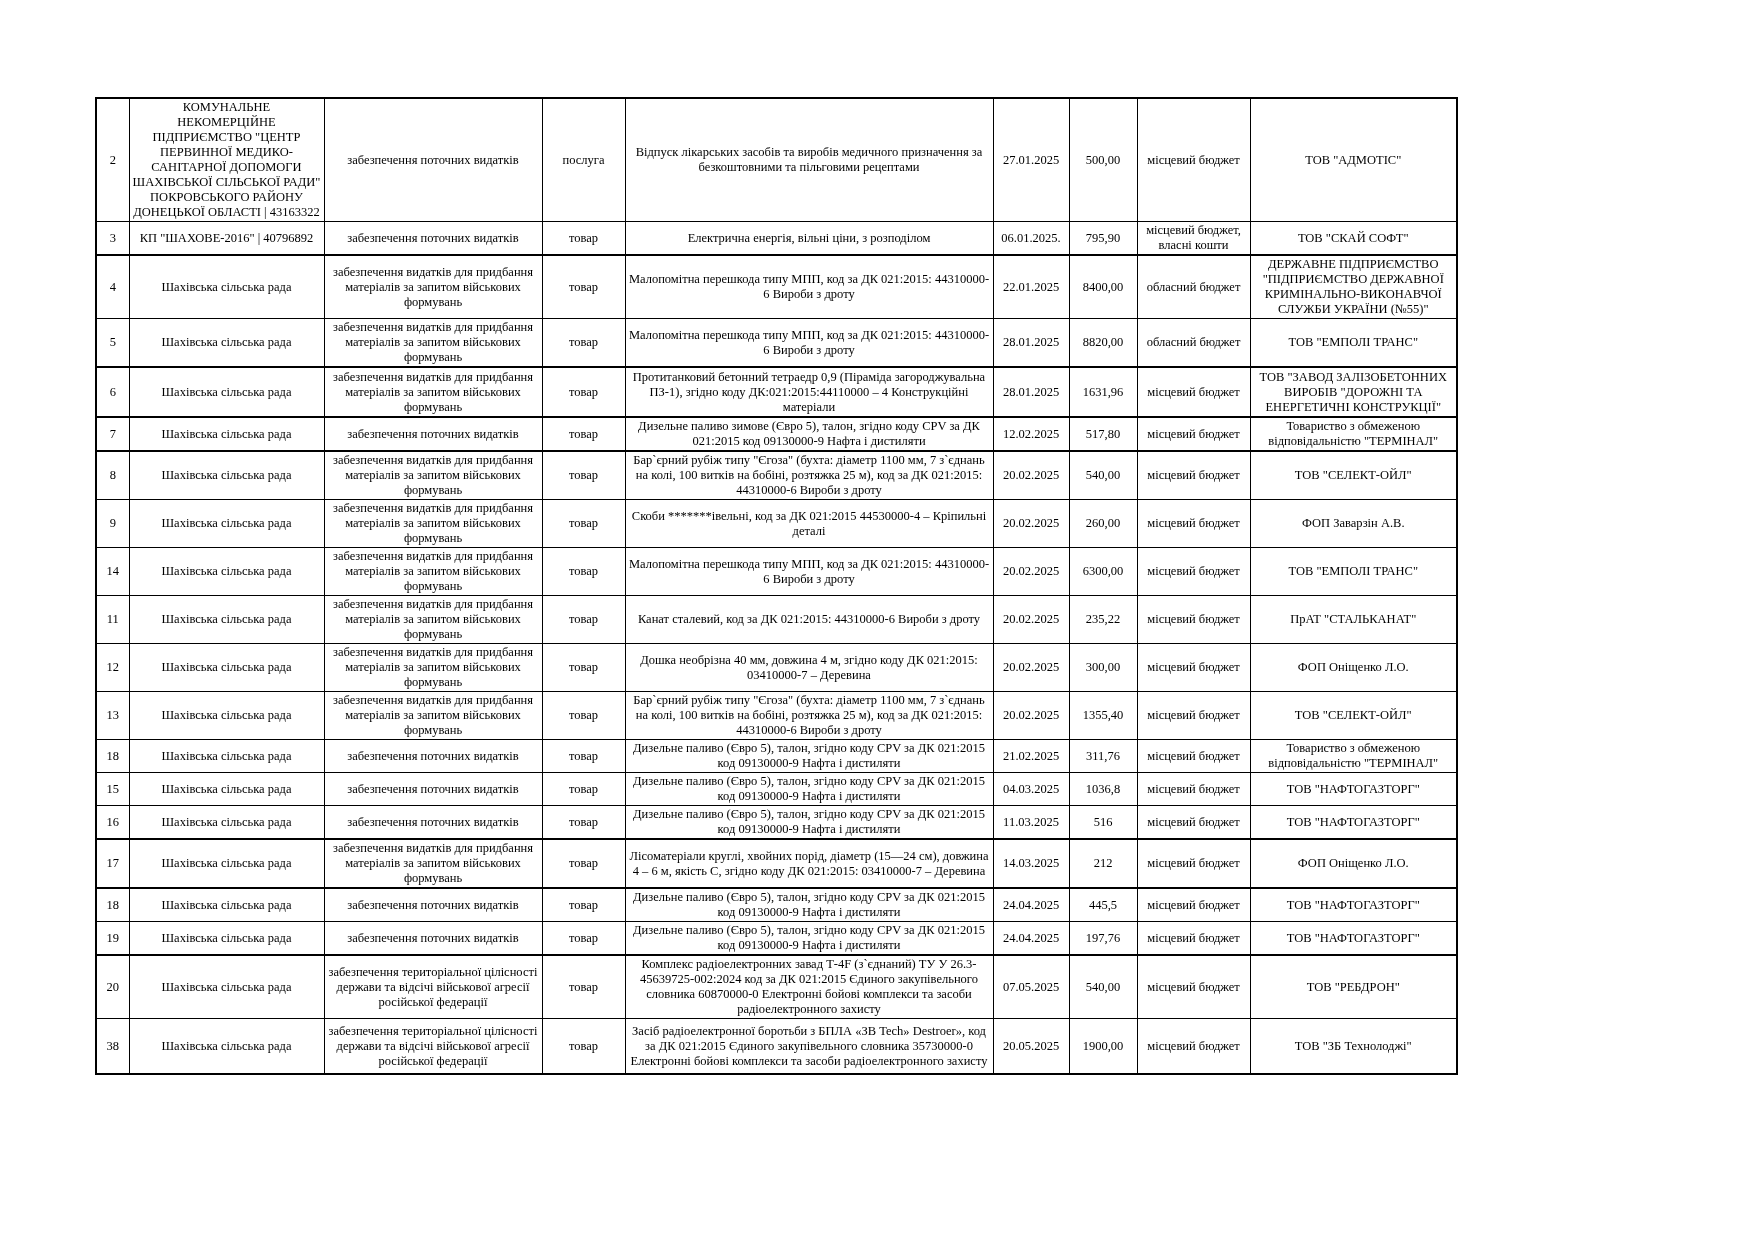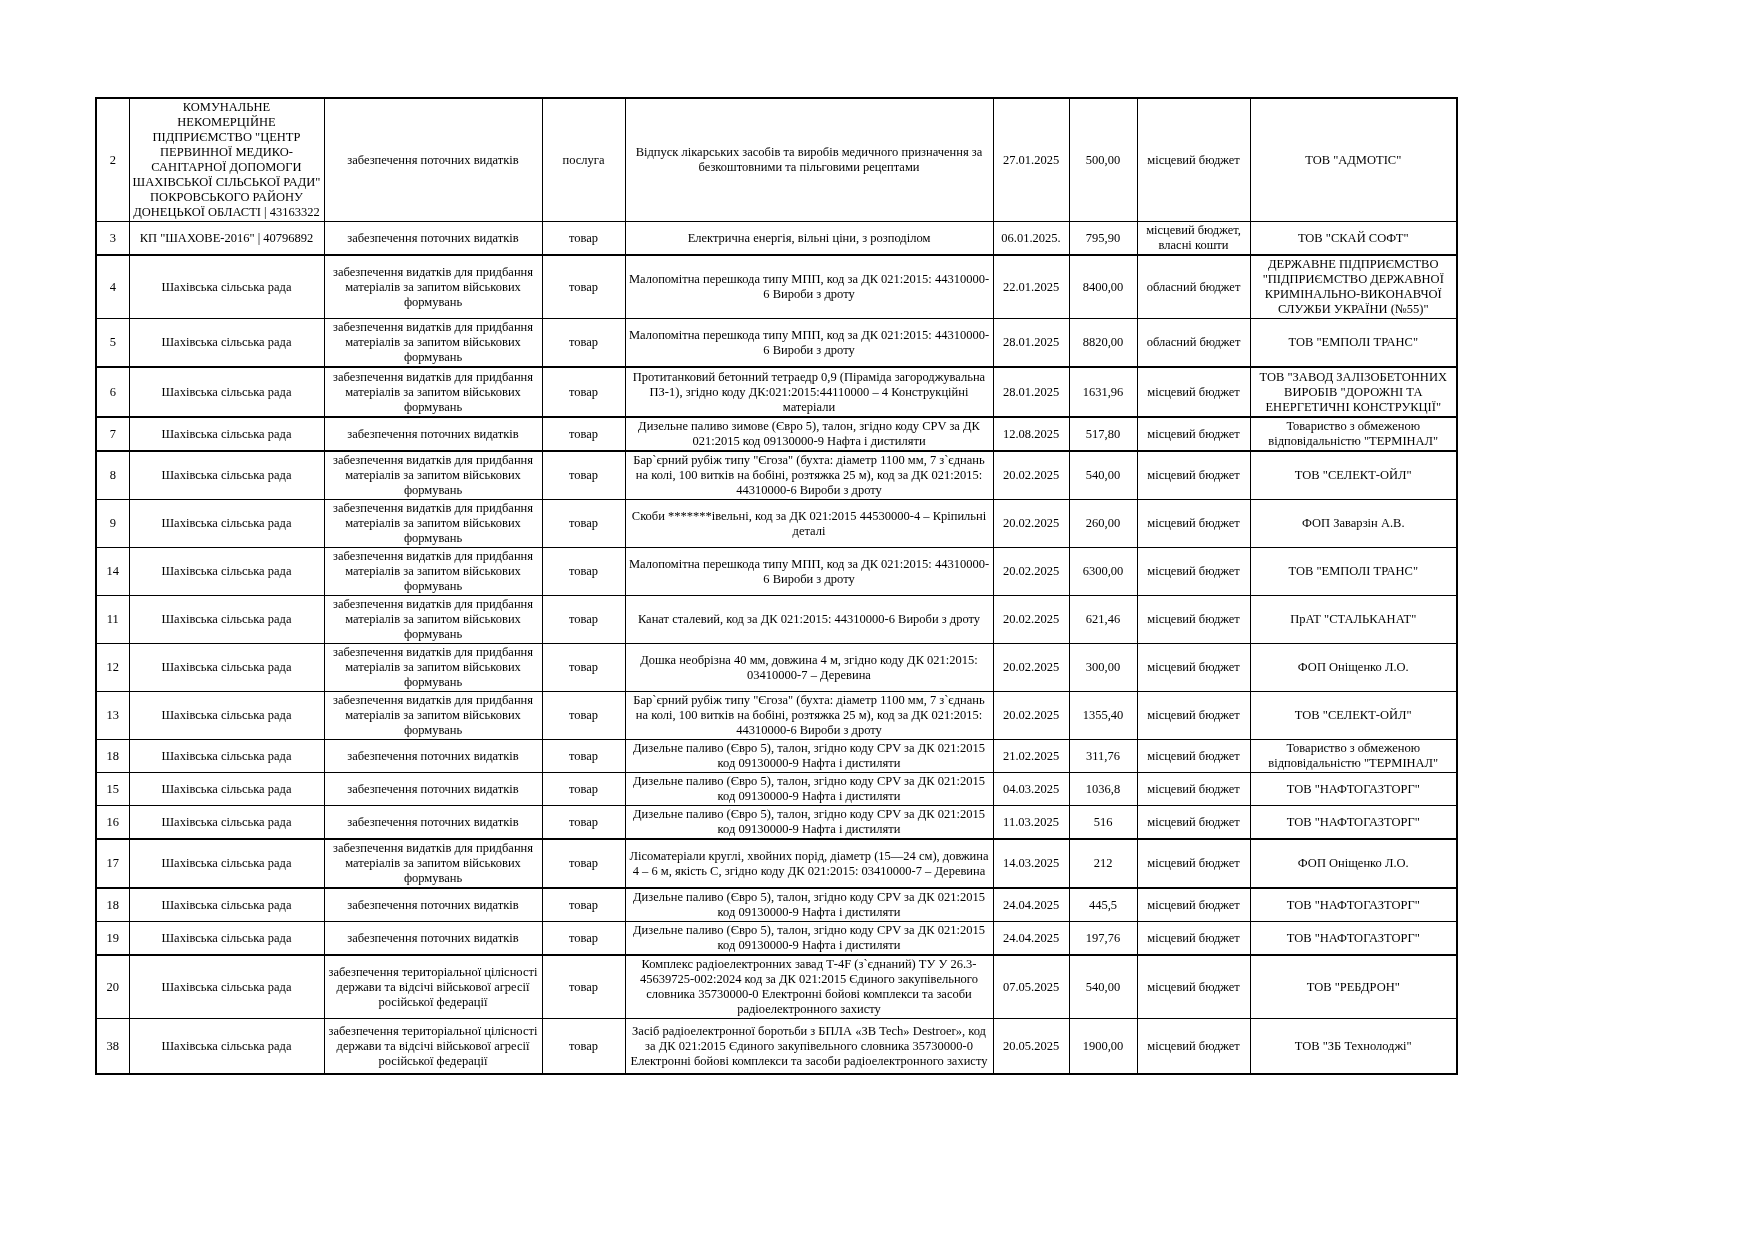--- a/index.html
+++ b/index.html
@@ -117,21 +117,21 @@
     <td>1631,96</td>
     <td>місцевий бюджет</td>
     <td>ТОВ "ЗАВОД ЗАЛІЗОБЕТОННИХ ВИРОБІВ "ДОРОЖНІ ТА ЕНЕРГЕТИЧНІ КОНСТРУКЦІЇ"</td>
   </tr>
         <tr class="thick-top">
     <td>7</td>
     <td>Шахівська сільська рада</td>
     <td>забезпечення поточних видатків</td>
     <td>товар</td>
     <td>Дизельне паливо зимове (Євро 5), талон, згідно коду CPV за ДК 021:2015 код 09130000-9 Нафта і дистиляти</td>
-    <td>12.08.2025</td>
+    <td>12.02.2025</td>
     <td>517,80</td>
     <td>місцевий бюджет</td>
     <td>Товариство з обмеженою відповідальністю "ТЕРМІНАЛ"</td>
   </tr>
         <tr class="thick-top">
     <td>8</td>
     <td>Шахівська сільська рада</td>
     <td>забезпечення видатків для придбання матеріалів за запитом військових формувань</td>
     <td>товар</td>
     <td>Бар`єрний рубіж типу "Єгоза" (бухта: діаметр 1100 мм, 7 з`єднань на колі, 100 витків на бобіні, розтяжка 25 м), код за ДК 021:2015: 44310000-6 Вироби з дроту</td>
@@ -162,21 +162,21 @@
     <td>місцевий бюджет</td>
     <td>ТОВ "ЕМПОЛІ ТРАНС"</td>
   </tr>
         <tr>
     <td>11</td>
     <td>Шахівська сільська рада</td>
     <td>забезпечення видатків для придбання матеріалів за запитом військових формувань</td>
     <td>товар</td>
     <td>Канат сталевий, код за ДК 021:2015: 44310000-6 Вироби з дроту</td>
     <td>20.02.2025</td>
-    <td>621,46</td>
+    <td>235,22</td>
     <td>місцевий бюджет</td>
     <td>ПрАТ "СТАЛЬКАНАТ"</td>
   </tr>
         <tr>
     <td>12</td>
     <td>Шахівська сільська рада</td>
     <td>забезпечення видатків для придбання матеріалів за запитом військових формувань</td>
     <td>товар</td>
     <td>Дошка необрізна 40 мм, довжина 4 м, згідно коду ДК 021:2015: 03410000-7 – Деревина</td>
     <td>20.02.2025</td>
@@ -259,21 +259,21 @@
     <td>24.04.2025</td>
     <td>197,76</td>
     <td>місцевий бюджет</td>
     <td>ТОВ "НАФТОГАЗТОРГ"</td>
   </tr>
         <tr class="thick-top">
     <td>20</td>
     <td>Шахівська сільська рада</td>
     <td>забезпечення територіальної цілісності держави та відсічі військової агресії російської федерації</td>
     <td>товар</td>
-    <td>Комплекс радіоелектронних завад Т-4F (з`єднаний) ТУ У 26.3-45639725-002:2024 код за ДК 021:2015 Єдиного закупівельного словника 35730000-0 Електронні бойові комплекси та засоби радіоелектронного захисту</td>
+    <td>Комплекс радіоелектронних завад Т-4F (з`єднаний) ТУ У 26.3-45639725-002:2024 код за ДК 021:2015 Єдиного закупівельного словника 60870000-0 Електронні бойові комплекси та засоби радіоелектронного захисту</td>
     <td>07.05.2025</td>
     <td>540,00</td>
     <td>місцевий бюджет</td>
     <td>ТОВ "РЕБДРОН"</td>
   </tr>
         <tr>
     <td>38</td>
     <td>Шахівська сільська рада</td>
     <td>забезпечення територіальної цілісності держави та відсічі військової агресії російської федерації</td>
     <td>товар</td>

